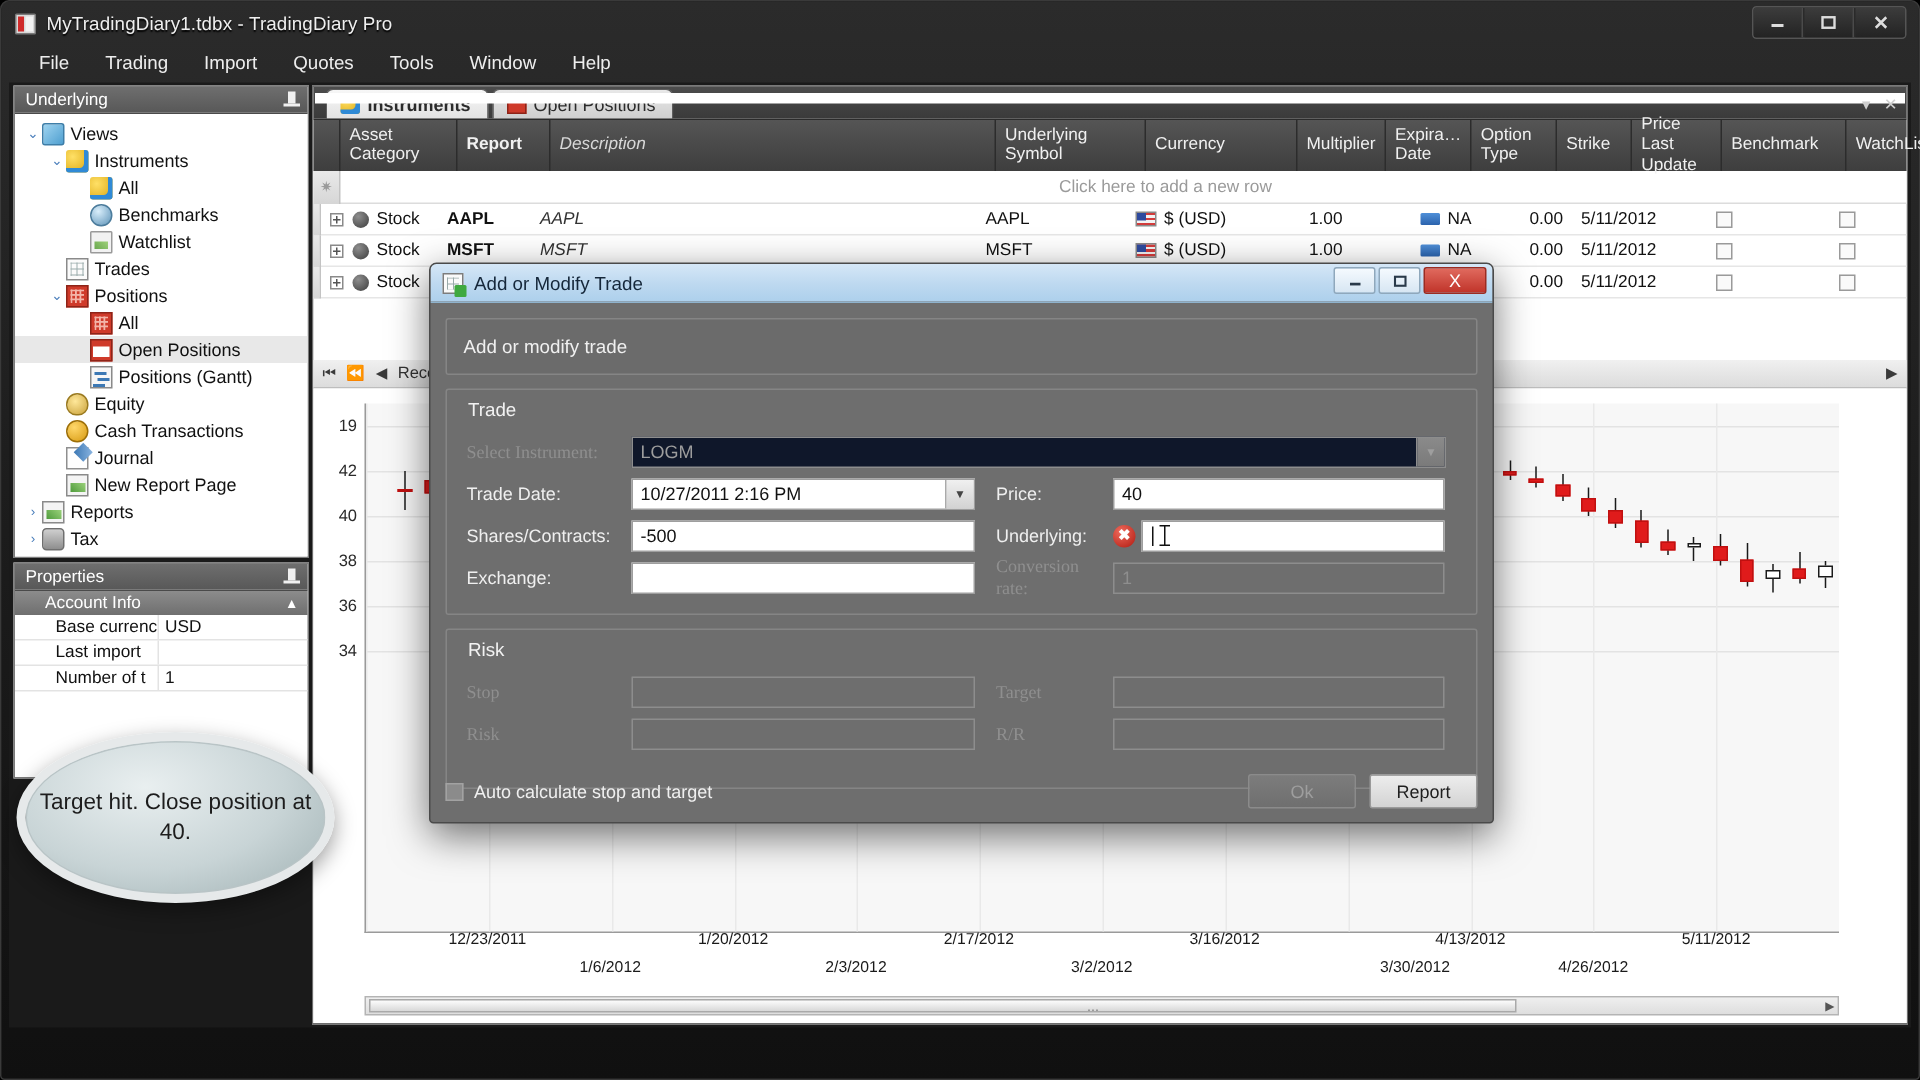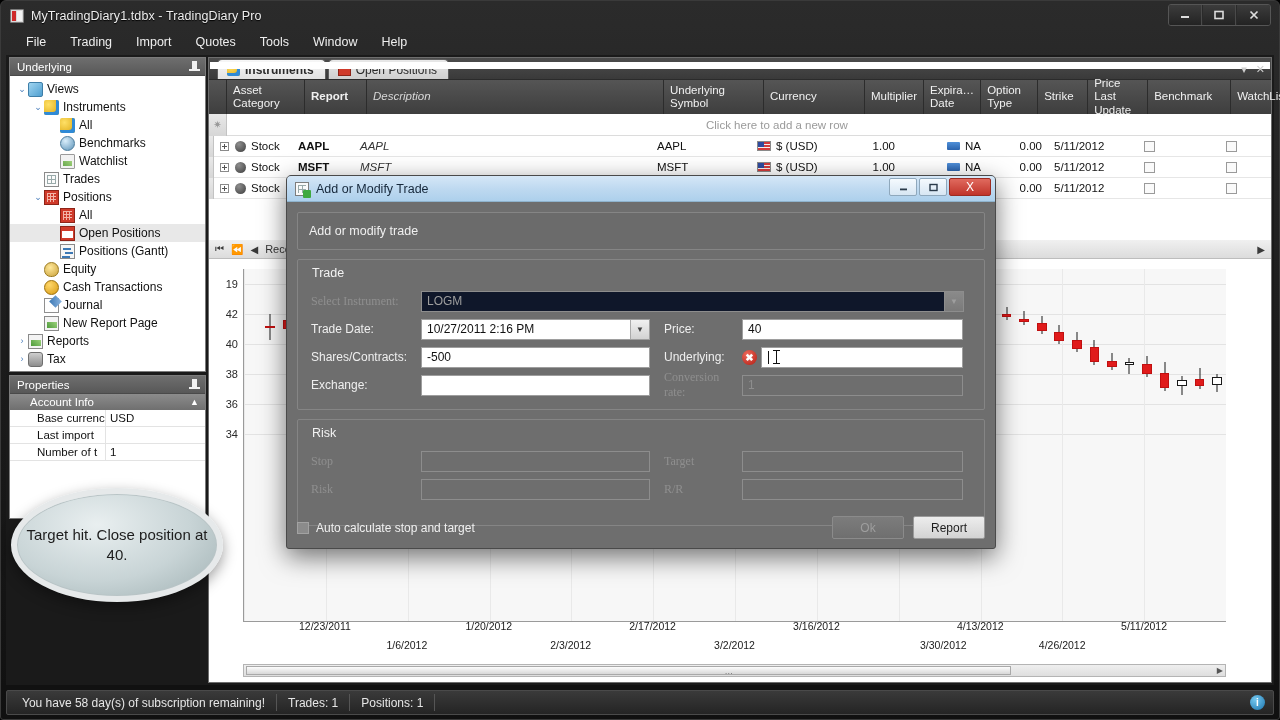--- a/index.html
+++ b/index.html
@@ -994,22 +994,15 @@
         <div class="footer">
           <span class="chk"></span>
           <span class="ftxt">Auto calculate stop and target</span>
           <span style="flex:1"></span>
           <span class="btn dis">Ok</span>
           <span class="btn">Report</span>
         </div>
       </div>
     </div>
 
-    <div class="statusbar">
-      <div class="sb-cell">You have 58 day(s) of subscription remaining!</div>
-      <div class="sb-cell">Trades: 1</div>
-      <div class="sb-cell">Positions: 1</div>
-      <div class="sb-spacer"></div>
-      <div class="sb-info">i</div>
-    </div>
 
   </div>
 </div>
 
 </body></html>

